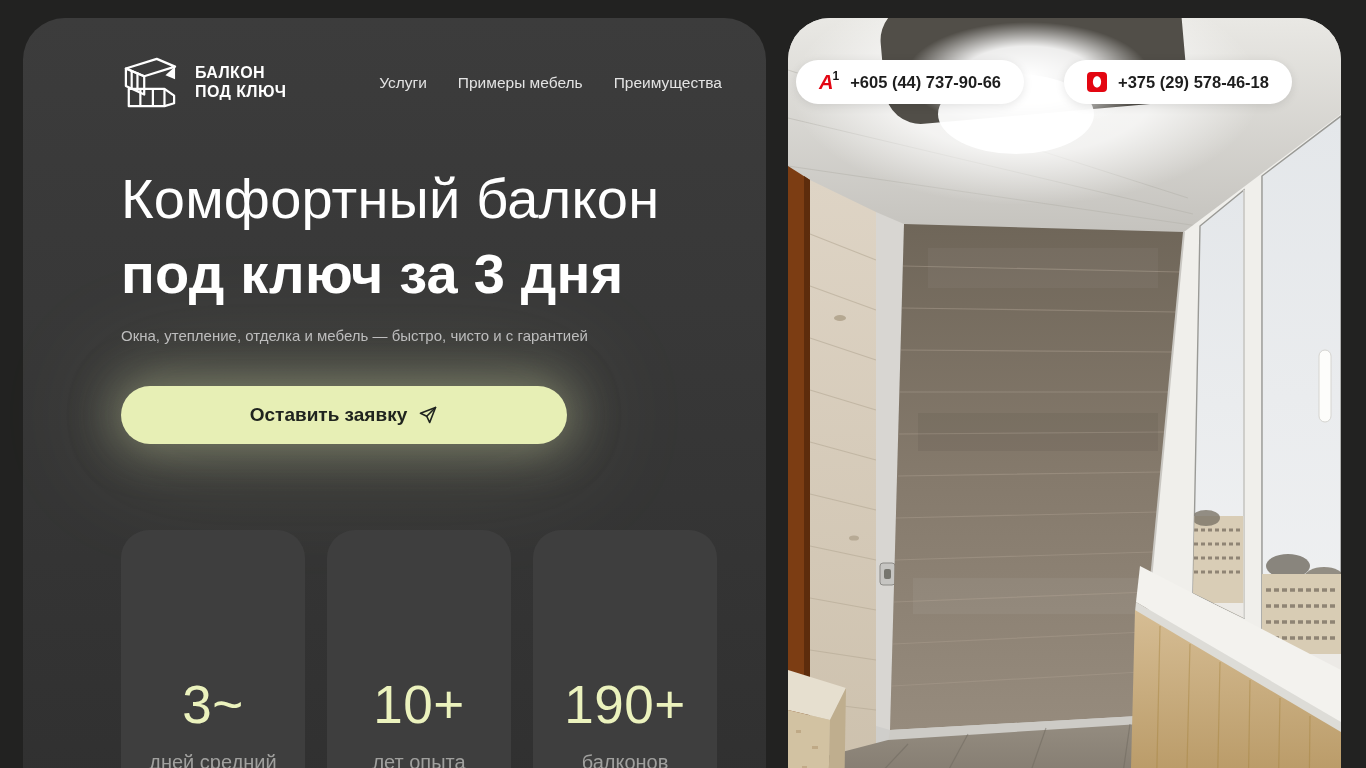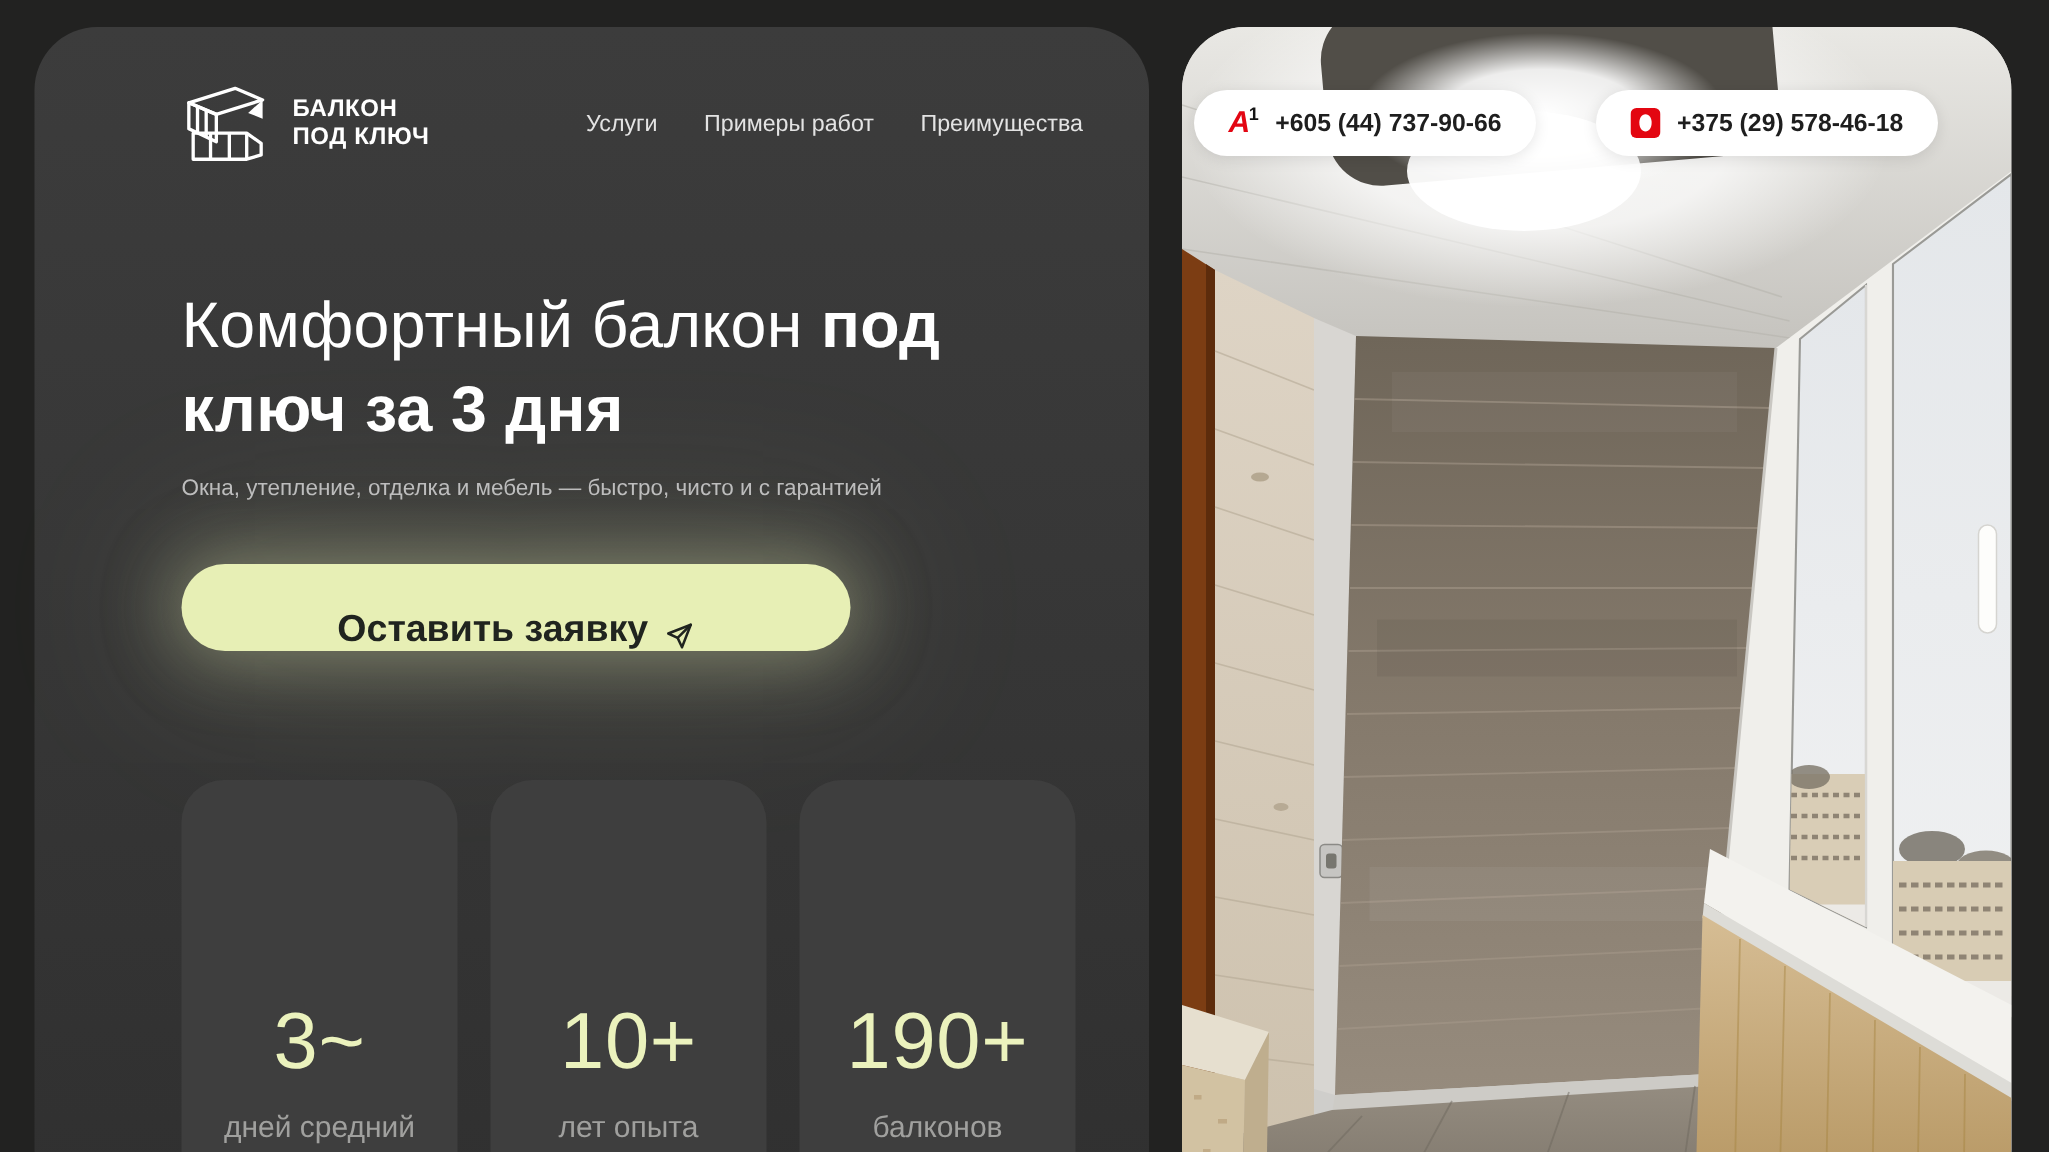--- a/index.html
+++ b/index.html
@@ -26,36 +26,36 @@
     color:#ffffff; font-weight:800; font-size:16px;
     line-height:1.18; letter-spacing:.4px; white-space:pre;
   }
   .nav { margin-left:auto; display:flex; gap:31px; }
   .nav-item {
     color:#e3e3e3; font-size:15.5px; line-height:1;
     cursor:pointer; white-space:nowrap;
   }
 
   .hero-title {
-    margin-top:78px; width:610px;
-    color:#ffffff; font-size:43px; line-height:56px; font-weight:500;
+    margin-top:50px; width:610px;
+    color:#ffffff; font-size:56px; line-height:75px; font-weight:500;
     letter-spacing:.2px;
   }
   .hero-title b { font-weight:800; }
   .hero-subtitle {
     margin-top:10px; width:560px;
     color:#bdbdbd; font-size:15px; line-height:29px; font-weight:400;
   }
 
   .cta-button {
     margin-top:36px;
     width:446px; height:58px; border:none; border-radius:29px;
     background:#e7efb5;
-    color:#20241f; font-family:inherit; font-size:25px; font-weight:800;
-    display:flex; align-items:flex-end; justify-content:center; gap:11px;
+    color:#20241f; font-family:inherit; font-size:19px; font-weight:800;
+    display:flex; align-items:center; justify-content:center; gap:11px;
     cursor:pointer;
     box-shadow:0 0 46px 8px rgba(231,239,181,.34), 0 0 120px 24px rgba(231,239,181,.12);
   }
   .cta-button svg { display:block; }
 
   .stats-row { margin-top:86px; display:flex; gap:22px; }
   .stat-card {
     width:184px; height:330px; border-radius:28px;
     background:#3e3e3e;
     display:flex; flex-direction:column; align-items:center;
@@ -113,21 +113,21 @@
         <path d="M45 34 L45 52"></path>
         <path d="M20 34 L20 52"></path>
         <path d="M33 34 L33 52"></path>
       </svg>
       <div class="logo-text"><span>БАЛКОН</span>
 <span>ПОД КЛЮЧ</span></div>
     </div>
 
     <nav class="nav">
       <span class="nav-item">Услуги</span>
-      <span class="nav-item">Примеры работ</span>
+      <span class="nav-item">Примеры мебель</span>
       <span class="nav-item">Преимущества</span>
     </nav>
   </div>
 
   <h1 class="hero-title"><span>Комфортный балкон </span><b>под ключ за 3 дня</b></h1>
 
   <p class="hero-subtitle">Окна, утепление, отделка и мебель — быстро, чисто и с гарантией</p>
 
   <button class="cta-button">
     <span>Оставить заявку</span>

